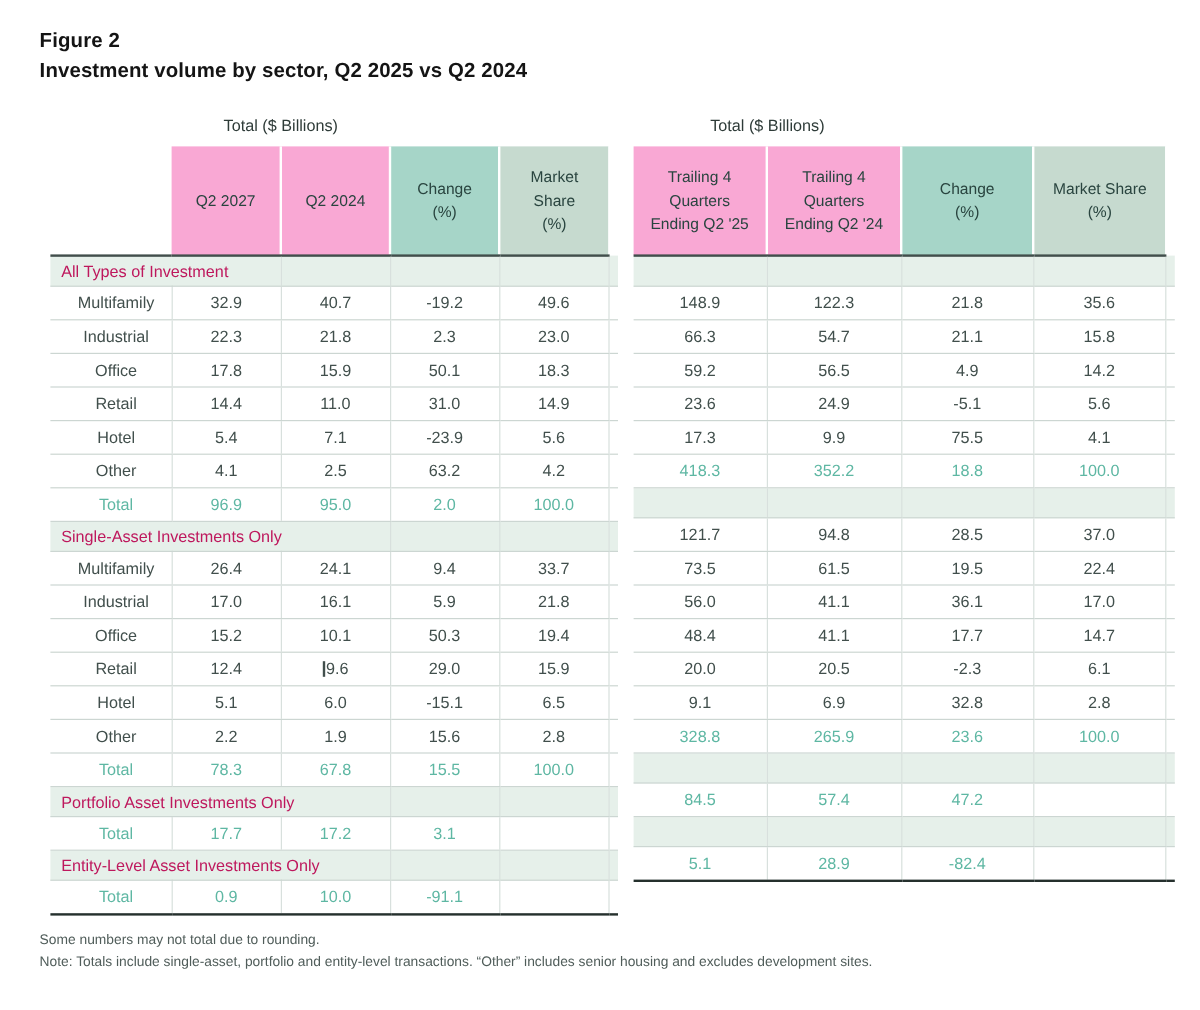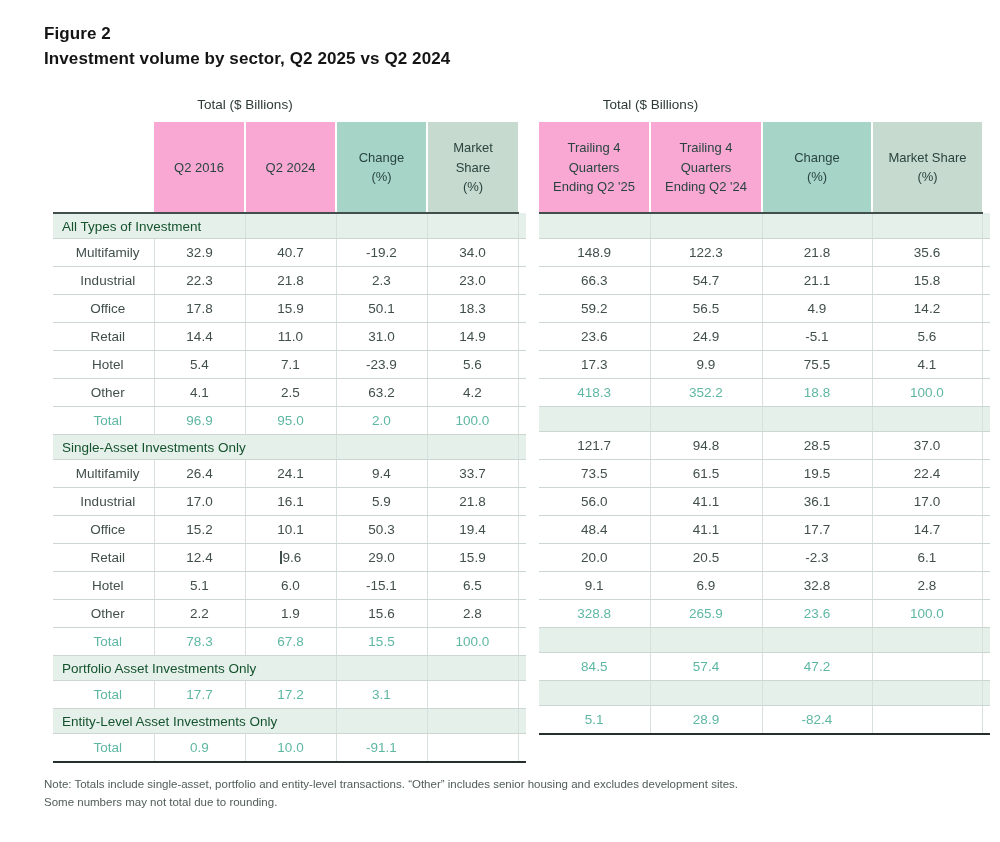--- a/index.html
+++ b/index.html
@@ -1,17 +1,17 @@
 <!DOCTYPE html>
 <html><head>
 <meta charset="utf-8">
 <style>
   html,body{margin:0;padding:0;background:#fff;}
   body{width:1000px;height:842px;font-family:"Liberation Sans",sans-serif;overflow:hidden;}
-  .page{box-sizing:border-box;width:880px;height:842px;padding:22px 20px 0 44px;background:#fff;}
+  .page{box-sizing:border-box;width:880px;height:842px;padding:22px 20px 0 33px;background:#fff;}
 
   .fig-label,.fig-title{font-size:17px;font-weight:bold;color:#141414;line-height:1.45;letter-spacing:.1px;}
 
   .tables-row{display:flex;margin-top:24px;margin-left:9px;}
   .twrap.left{width:473px;margin-right:13px;}
   .twrap.right{width:451px;}
 
   .group-title{font-size:13.5px;color:#2e3b38;height:20px;line-height:20px;margin-bottom:7px;}
   .gt-left{margin-left:101px;width:182px;text-align:center;}
   .gt-right{width:223px;text-align:center;}
@@ -27,21 +27,21 @@
   th.c-teal{background:#f9a8d4;}
   th.c-lteal{background:#a6d5c8;margin-left:36px;}
   th.c-sage{background:#c6dacf;}
   th.wsep{border-left:2px solid #fff;}
   th.sliver-h{background:#fff;border-bottom:none;}
 
   tbody td{height:27px;font-size:13.5px;color:#414f4c;text-align:center;vertical-align:middle;
            background:#fff;border-bottom:1px solid #ccd6d2;border-left:1px solid #d8e0dd;}
   tbody tr td:first-child{border-left:none;}
   td.rlabel{text-align:center;padding-left:9px;}
-  tr.section-row td{height:24px;background:#e6f0ea;color:#14532d;}
+  tr.section-row td{height:24px;background:#e6f0ea;color:#be185d;}
   td.section-cell{text-align:left;padding-left:9px;}
   tr.total-row td{color:#5eb7a3;}
   tr.last-row td{border-bottom:2px solid #25302d;}
   td.band{background:#e6f0ea;}
 
   .caret{display:inline-block;width:2px;height:13px;background:#414f4c;vertical-align:-2px;margin-right:1px;}
 
   .notes{margin-top:13px;font-size:11.5px;color:#505d5a;line-height:1.55;}
 </style>
 </head>
@@ -59,41 +59,41 @@
             <col style="width: 101px;">
             <col style="width: 91px;">
             <col style="width: 91px;">
             <col style="width: 91px;">
             <col style="width: 91px;">
             <col style="width: 8px;">
           </colgroup>
           <thead>
             <tr>
               <th class="blank"></th>
-              <th class="c-teal">Q2 2016</th>
+              <th class="c-teal">Q2 2027</th>
               <th class="c-teal wsep">Q2 2024</th>
               <th class="c-lteal wsep">Change<br>(%)</th>
               <th class="c-sage wsep">Market<br>Share<br>(%)</th>
               <th class="sliver-h"></th>
             </tr>
           </thead>
           <tbody>
             <tr class="section-row">
               <td class="section-cell" colspan="2">All Types of Investment</td>
               <td></td>
               <td></td>
               <td></td>
               <td class="band"></td>
             </tr>
             <tr>
               <td class="rlabel">Multifamily</td>
               <td>32.9</td>
               <td>40.7</td>
               <td>-19.2</td>
-              <td>34.0</td>
+              <td>49.6</td>
               <td></td>
             </tr>
             <tr>
               <td class="rlabel">Industrial</td>
               <td>22.3</td>
               <td>21.8</td>
               <td>2.3</td>
               <td>23.0</td>
               <td></td>
             </tr>
@@ -382,16 +382,16 @@
               <td>-82.4</td>
               <td></td>
               <td></td>
             </tr>
           </tbody>
         </table>
     </div>
   </div>
 
   <div class="notes">
+    <div>Some numbers may not total due to rounding.</div>
     <div>Note: Totals include single-asset, portfolio and entity-level transactions. “Other” includes senior housing and excludes development sites.</div>
-    <div>Some numbers may not total due to rounding.</div>
   </div>
 </div>
 
 </body></html>

